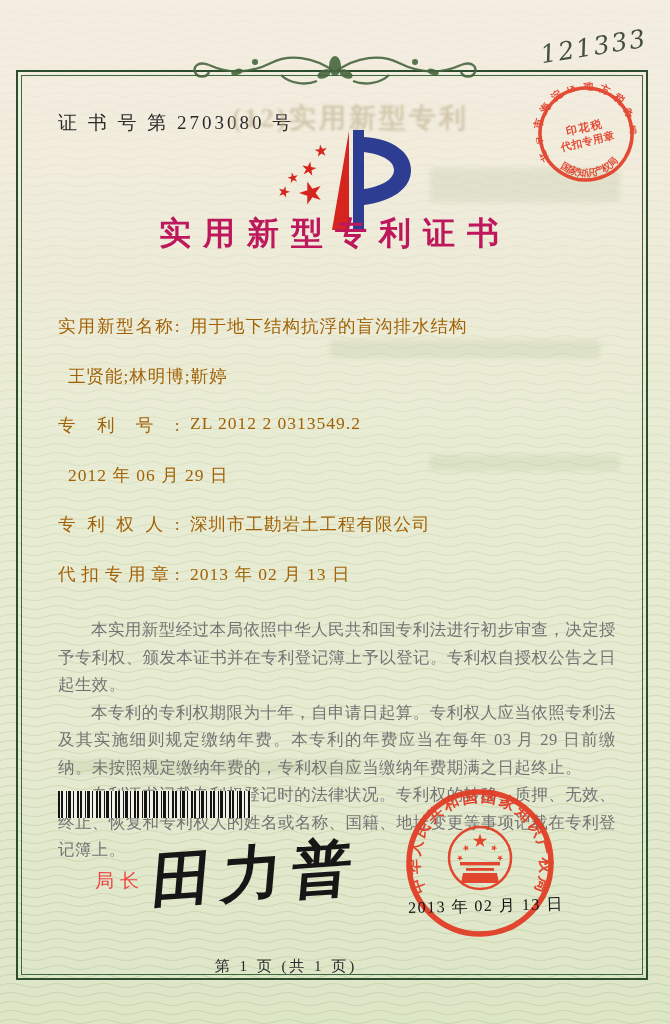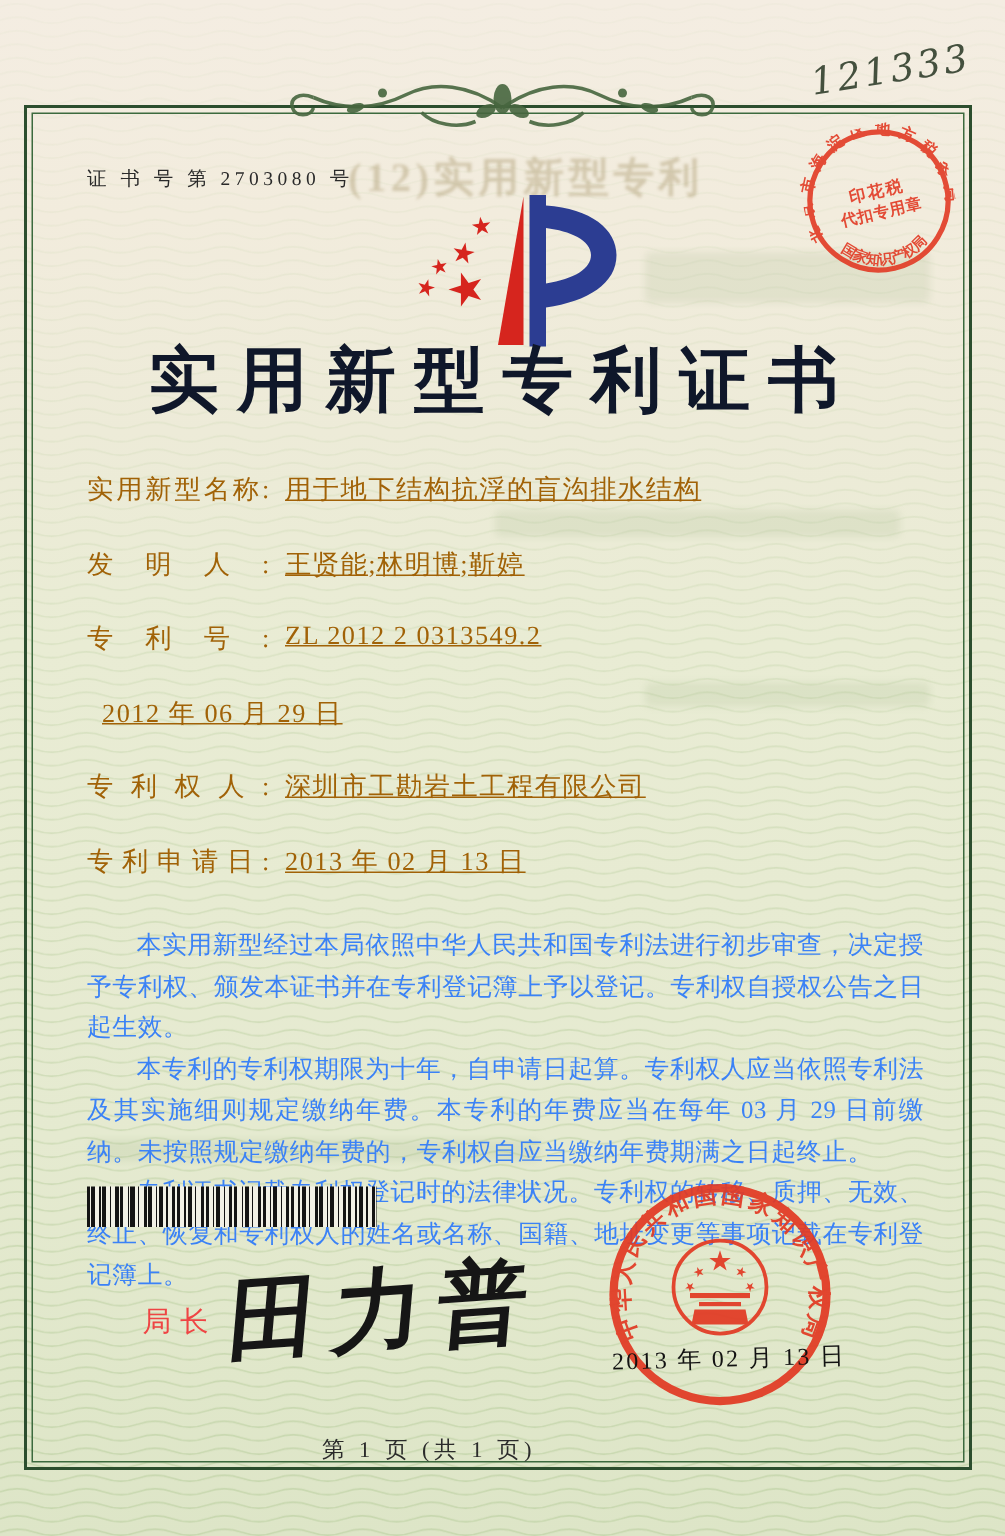--- a/index.html
+++ b/index.html
@@ -11,36 +11,36 @@
   .abs{position:absolute;}
   svg{display:block;}
   
   .waves{position:absolute;left:0;top:0;}
   
   .frame{position:absolute;left:16px;top:70px;width:632px;height:910px;
     border:2px solid #2c4e2e;box-sizing:border-box;}
   .frame-inner{position:absolute;left:3px;top:3px;right:3px;bottom:3px;
     border:1px solid #3c6a3e;}
   
-  .cert-no{left:58px;top:110px;font-size:13px;letter-spacing:3px;color:#2a2a2a;text-align:center;}
+  .cert-no{left:58px;top:110px;font-size:19px;letter-spacing:3px;color:#2a2a2a;text-align:center;}
   .handwritten{left:540px;top:32px;font-size:25px;color:#44503e;
     transform:rotate(-9deg);font-style:italic;letter-spacing:2px;
     font-family:"DejaVu Serif",serif;}
   .ghost-header{left:232px;top:100px;font-size:27px;font-weight:700;
     letter-spacing:3px;color:rgba(186,172,134,0.55);filter:blur(1.2px);}
   .smudge{background:rgba(152,172,122,0.16);filter:blur(2.5px);border-radius:4px;}
-  .title{left:0;top:222px;width:670px;text-align:center;font-size:47px;
-    font-weight:600;letter-spacing:12px;color:#0f172a;}
+  .title{left:0;top:212px;width:670px;text-align:center;font-size:32px;
+    font-weight:600;letter-spacing:12px;color:#be185d;}
   .fields{left:58px;top:314px;width:560px;}
   .field-row{display:flex;margin-bottom:25.5px;font-size:17.5px;color:#a16207;}
   .field-label{width:122px;flex:none;text-align:justify;text-align-last:justify;
     letter-spacing:0.5px;}
-  .field-value{margin-left:10px;letter-spacing:1px;white-space:nowrap;text-decoration:underline;}
+  .field-value{margin-left:10px;letter-spacing:1px;white-space:nowrap;}
   .paras{left:58px;top:616px;width:558px;font-size:16.5px;line-height:27.5px;
-    color:#3b82f6;text-align:justify;}
+    color:#737373;text-align:justify;}
   .paras p{margin:0;text-indent:2em;letter-spacing:0.4px;}
   .barcode{left:58px;top:791px;width:193px;height:27px;
     background:
       repeating-linear-gradient(90deg,
         #141414 0 2px, #f2f1e6 2px 3px,
         #141414 3px 5px, #f2f1e6 5px 8px,
         #141414 8px 9px, #f2f1e6 9px 10px,
         #141414 10px 13px,#f2f1e6 13px 15px,
         #141414 15px 16px,#f2f1e6 16px 19px);
   }
@@ -131,36 +131,35 @@
 </svg>
 
 <div class="abs title">实用新型专利证书</div>
 
 <div class="abs fields">
   <div class="field-row">
     <span class="field-label">实用新型名称:</span>
     <span class="field-value">用于地下结构抗浮的盲沟排水结构</span>
   </div>
   <div class="field-row">
-    <span class="field-label">发明人:</span>
     <span class="field-value">王贤能;林明博;靳婷</span>
   </div>
   <div class="field-row">
     <span class="field-label">专利号:</span>
     <span class="field-value">ZL 2012 2 0313549.2</span>
   </div>
   <div class="field-row">
     <span class="field-value">2012 年 06 月 29 日</span>
   </div>
   <div class="field-row">
     <span class="field-label">专利权人:</span>
     <span class="field-value">深圳市工勘岩土工程有限公司</span>
   </div>
   <div class="field-row">
-    <span class="field-label">专利申请日:</span>
+    <span class="field-label">代扣专用章:</span>
     <span class="field-value">2013 年 02 月 13 日</span>
   </div>
 </div>
 
 <div class="abs paras">
   <p>本实用新型经过本局依照中华人民共和国专利法进行初步审查，决定授予专利权、颁发本证书并在专利登记簿上予以登记。专利权自授权公告之日起生效。</p>
   <p>本专利的专利权期限为十年，自申请日起算。专利权人应当依照专利法及其实施细则规定缴纳年费。本专利的年费应当在每年 03 月 29 日前缴纳。未按照规定缴纳年费的，专利权自应当缴纳年费期满之日起终止。</p>
   <p>专利证书记载专利权登记时的法律状况。专利权的转移、质押、无效、终止、恢复和专利权人的姓名或名称、国籍、地址变更等事项记载在专利登记簿上。</p>
 </div>
 

